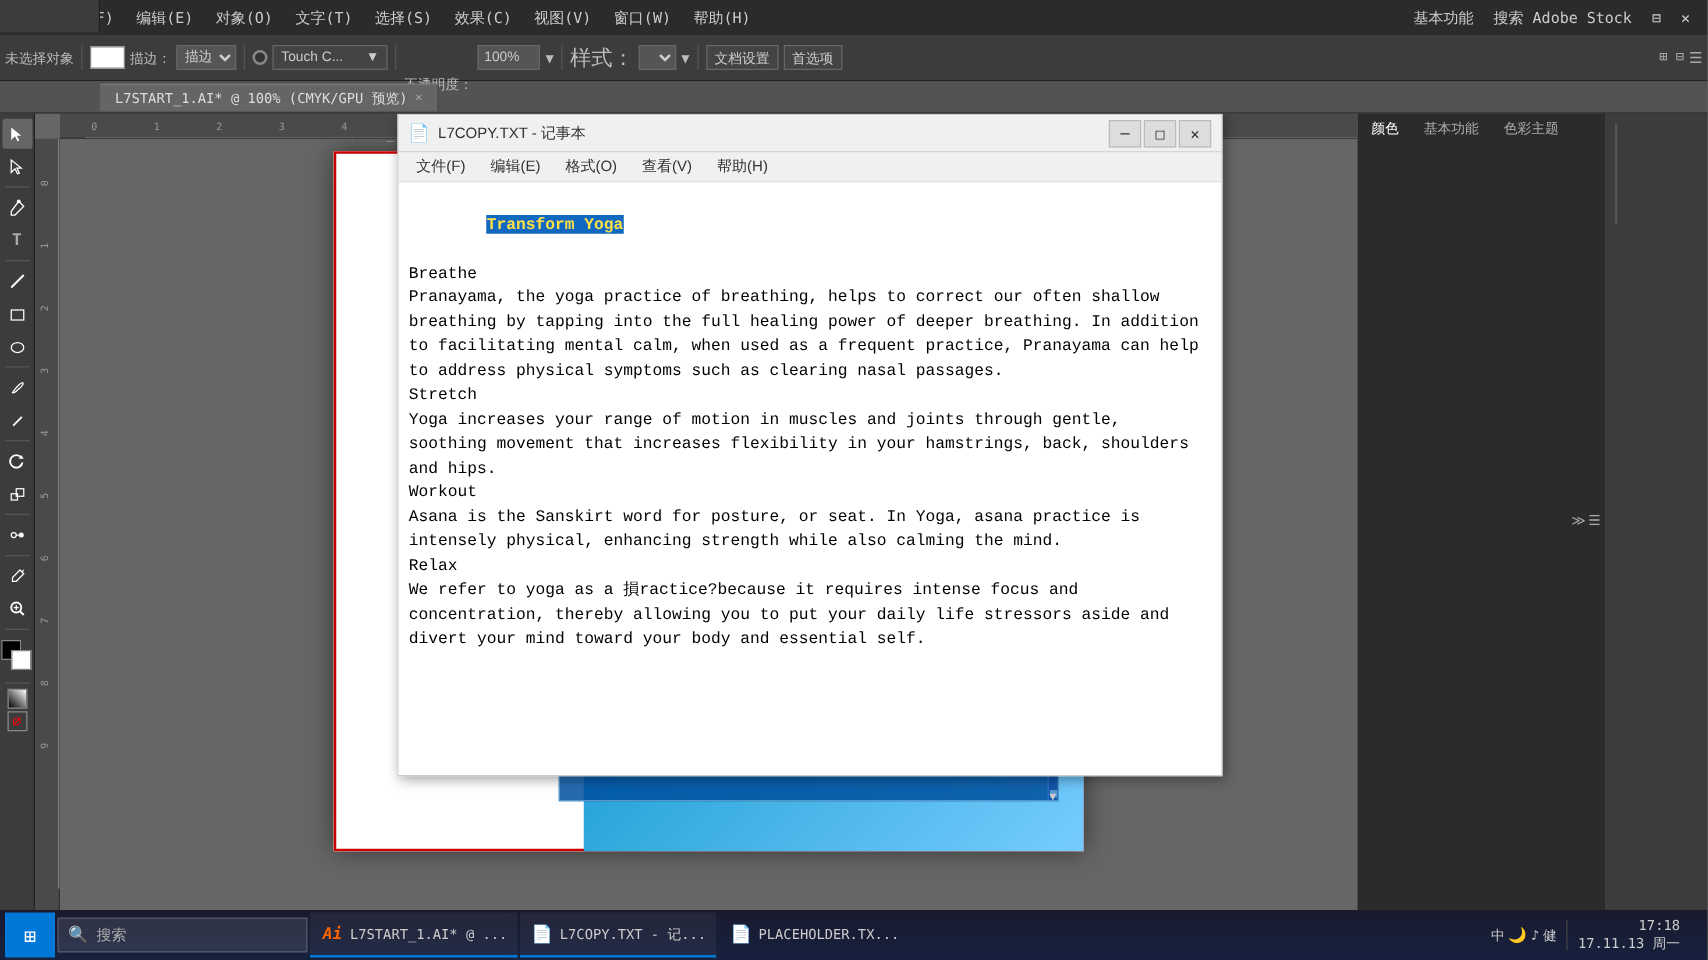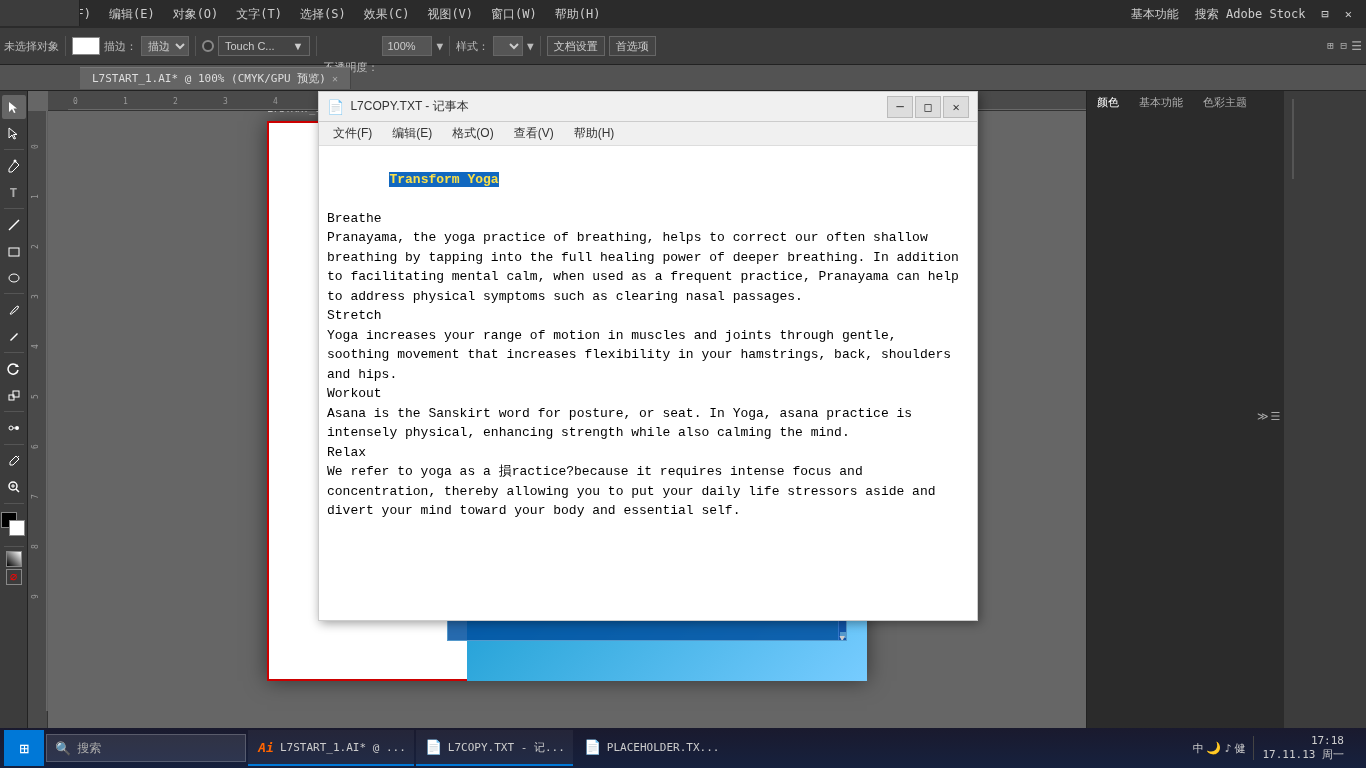--- a/index.html
+++ b/index.html
@@ -194,21 +194,21 @@
   <span class="circle-dot"></span>
   <button class="touch-btn">
     <span>Touch C...</span>
     <span>▼</span>
   </button>
   <div class="toolbar-separator"></div>
   <span style="color:#bbb;font-size:11px;margin-top:43px;">不透明度：</span>
   <input class="toolbar-input" value="100%" style="width: 50px;">
   <span style="color:#bbb;font-size:11px;">▼</span>
   <div class="toolbar-separator"></div>
-  <span style="color:#bbb;font-size:11px;">样式：</span>
+  <span style="color:#bbb;font-size:17px;">样式：</span>
   <select class="toolbar-select" style="width:30px;">
     <option></option>
   </select>
   <span style="color:#bbb;font-size:11px;">▼</span>
   <div class="toolbar-separator"></div>
   <button class="touch-btn">文档设置</button>
   <button class="touch-btn">首选项</button>
   <div style="margin-left:auto;display:flex;gap:4px;">
     <span style="color:#aaa;font-size:11px;">⊞ ⊟</span>
     <span style="color:#aaa;font-size:12px;">☰</span>

